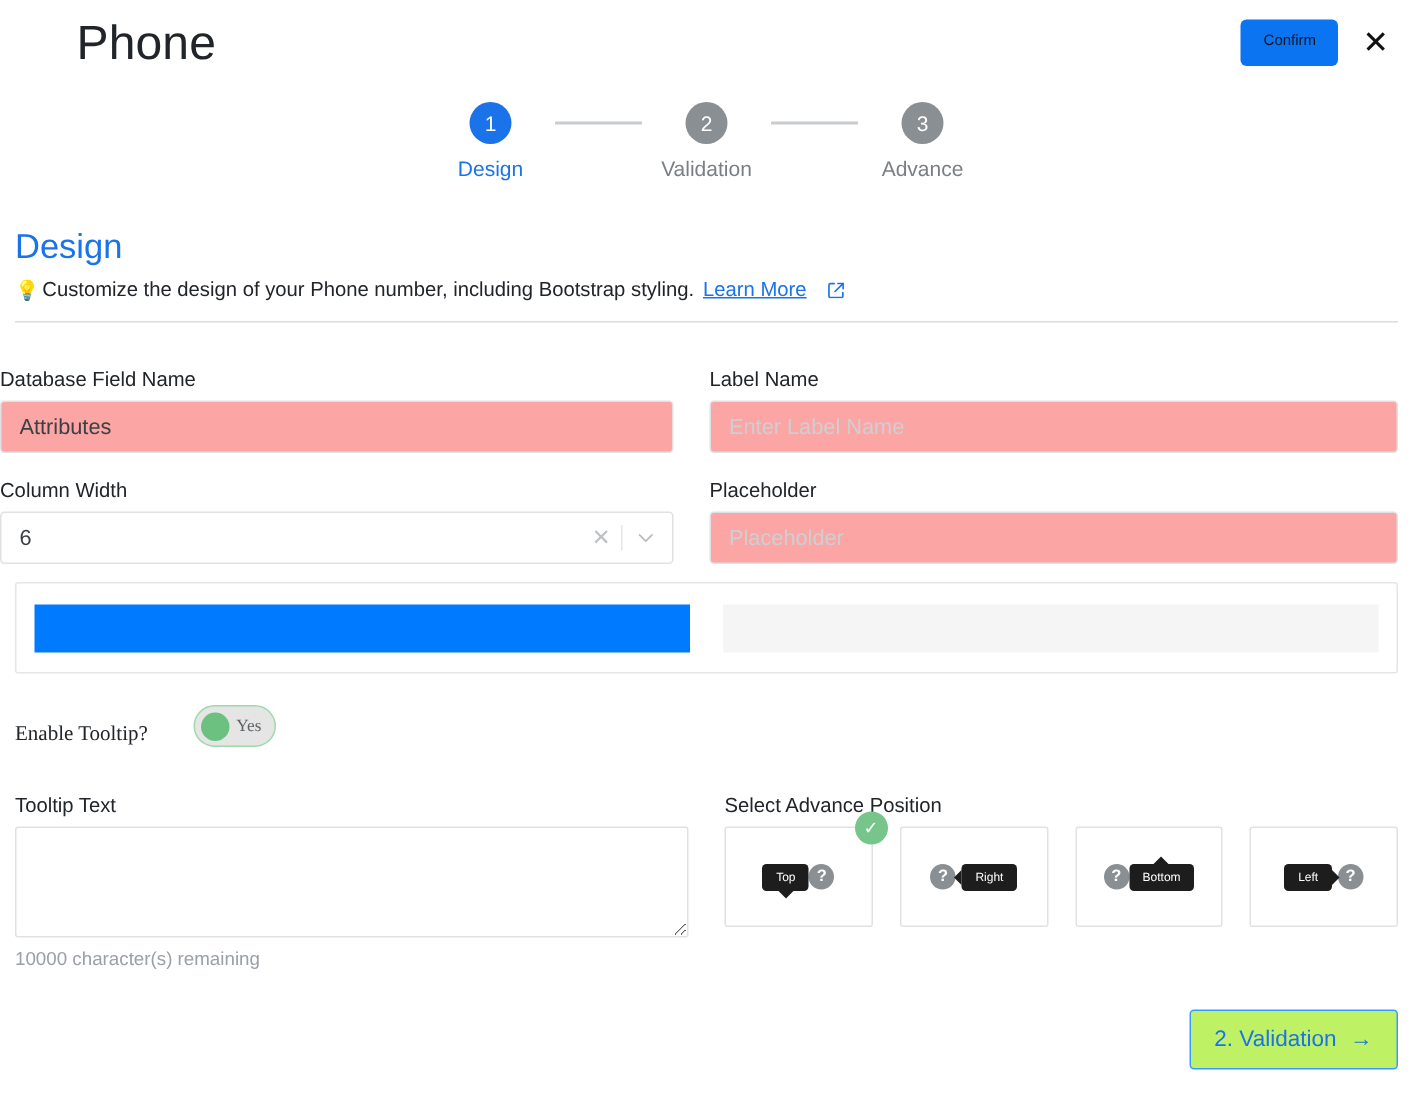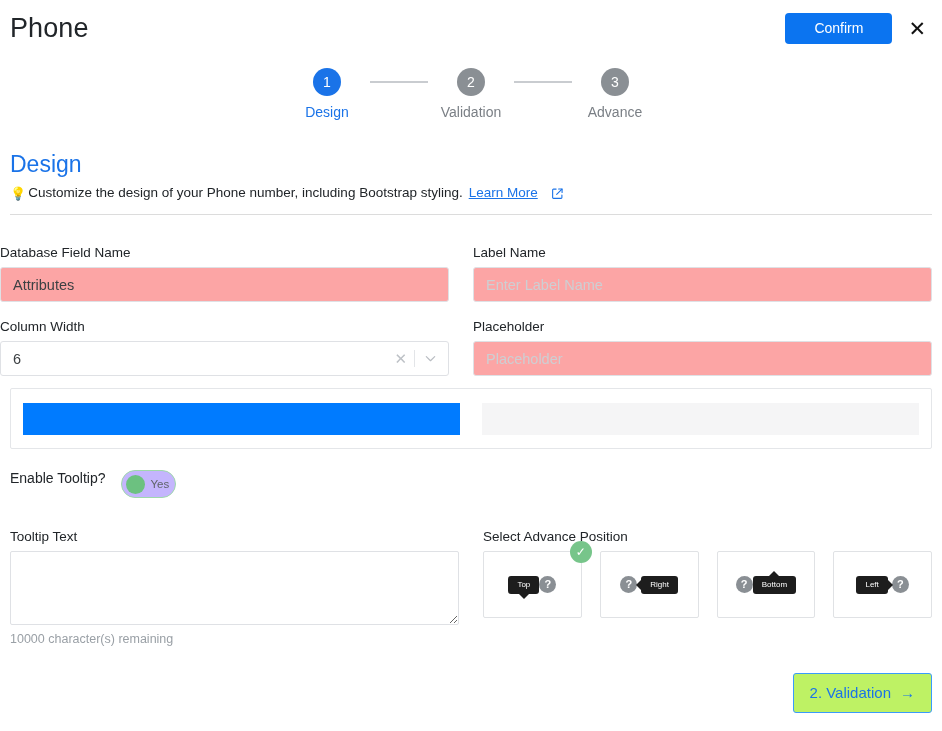--- a/index.html
+++ b/index.html
@@ -20,41 +20,42 @@
   .header {
     position: absolute;
     top: 0; left: 0; right: 0;
     height: 58px;
     display: flex;
     align-items: flex-start;
     padding: 12px 14px 0 10px;
     box-sizing: border-box;
   }
   .page-title {
-    font-size: 27px;
+    font-size: 32px;
     font-weight: 400;
     color: #212529;
     line-height: 32px;
     letter-spacing: 0.1px;
+    margin-left: 41px;
   }
   .header-actions {
     margin-left: auto;
     display: flex;
     align-items: center;
     gap: 14px;
     padding-top: 1px;
   }
   .confirm-btn {
     background: #0b74f0;
-    color: #ffffff;
+    color: #0f172a;
     border: none;
     border-radius: 4px;
-    font-size: 14px;
+    font-size: 10px;
     font-family: "Liberation Sans", sans-serif;
-    padding: 7px 29px 8px;
+    padding: 7px 15px 8px;
     cursor: pointer;
     line-height: 16px;
   }
   .close-btn {
     background: none;
     border: none;
     font-size: 21px;
     line-height: 21px;
     color: #111;
     cursor: pointer;
@@ -255,33 +256,34 @@
     box-sizing: border-box;
     margin-left: 22px;
   }
 
   
   .toggle-row {
     position: absolute;
     top: 470px;
     left: 10px;
     display: flex;
-    align-items: flex-start;
-    gap: 16px;
+    align-items: flex-end;
+    gap: 30px;
+    font-family: Liberation Serif, serif;
   }
   .toggle-label {
     font-size: 14px;
     color: #212529;
   }
   .switch {
     width: 55px;
     height: 28px;
     border-radius: 16px;
     border: 1px solid #9fd9ab;
-    background: #c4b5fd;
+    background: #e5e5e5;
     display: flex;
     align-items: center;
     padding: 0 4px;
     box-sizing: border-box;
     cursor: pointer;
     gap: 5px;
   }
   .switch-knob {
     width: 19px;
     height: 19px;

